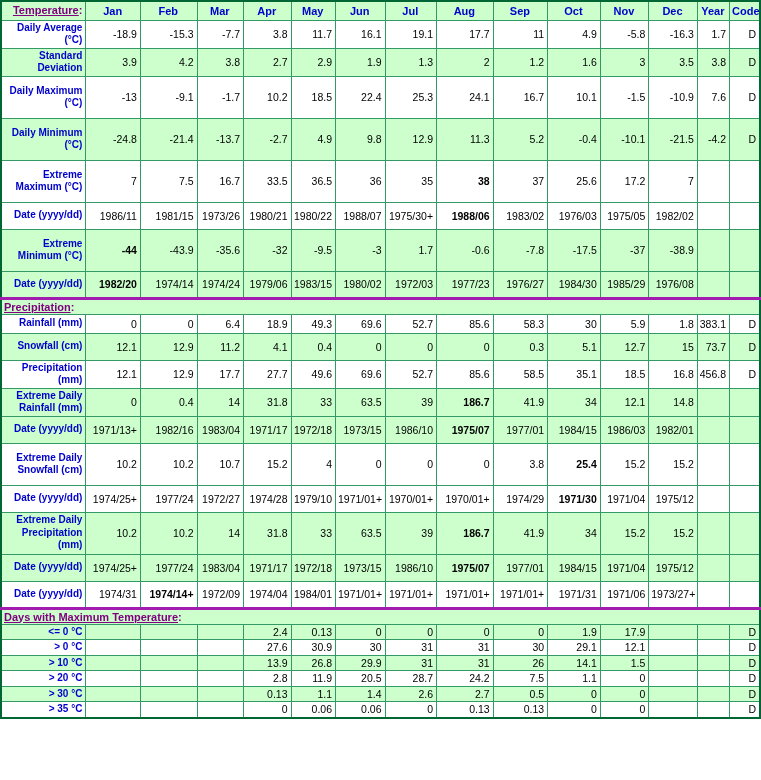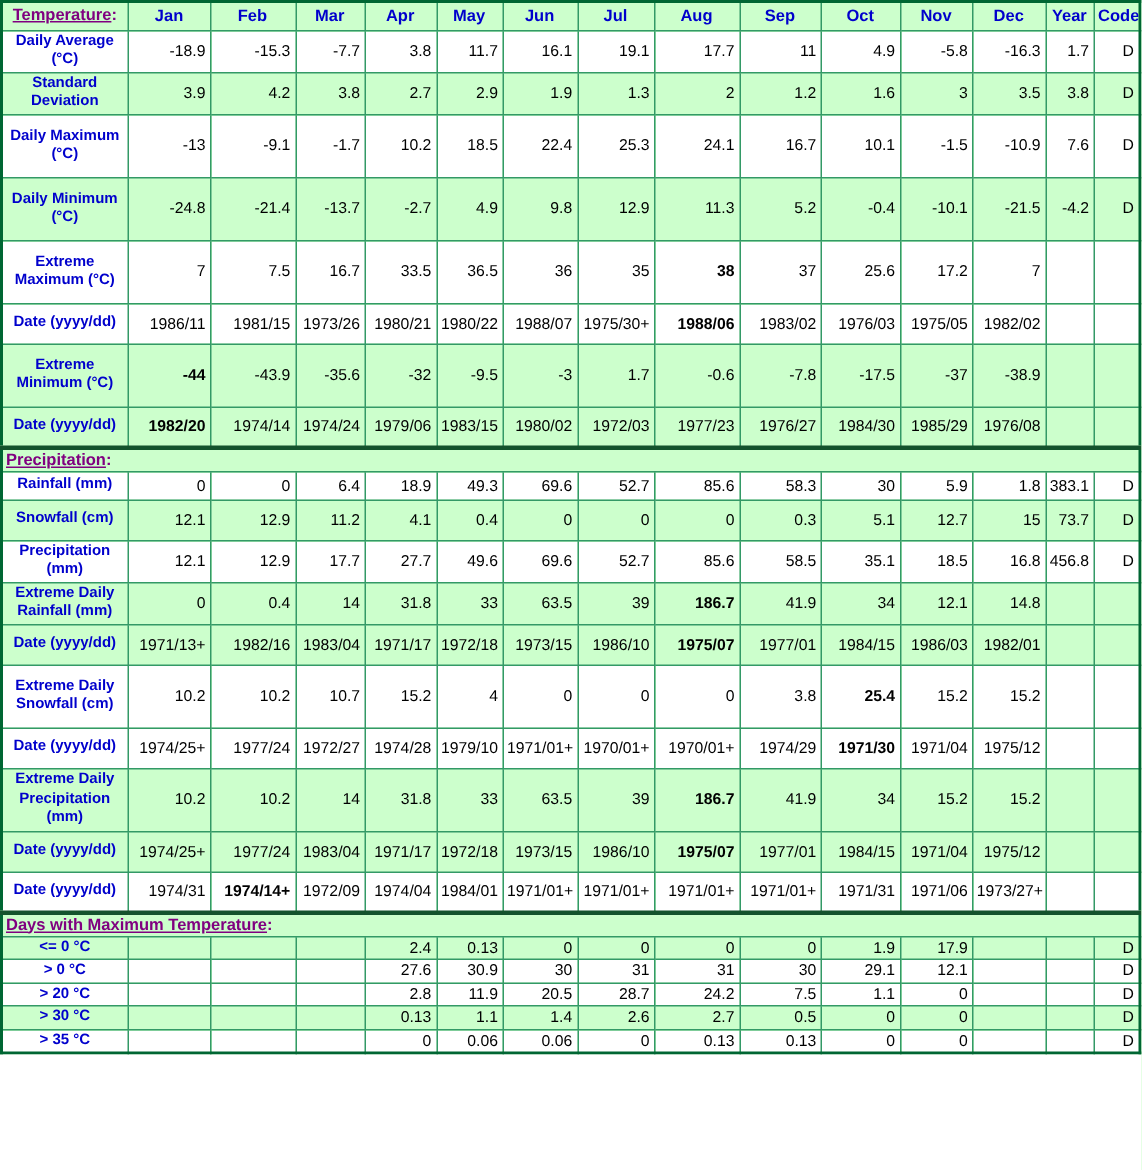--- a/index.html
+++ b/index.html
@@ -19,41 +19,41 @@
     text-align:right;
     vertical-align:middle;
     overflow:hidden;
     white-space:normal;
   }
   td.val{white-space:nowrap;}
   td.val.b{font-weight:bold;}
   tr.w td{background:#FFFFFF;}
   tr.g td{background:#CCFFCC;}
   td.lbl{
-    text-align:center;
+    text-align:right;
     color:#0000CC;
     font-weight:bold;
     font-size:10px;
     line-height:1.25;
     background:#CCFFCC;
     margin-left:47px;
   }
   tr.w td.lbl{background:#FFFFFF;}
   td.mh{
     text-align:center;
     color:#0000CC;
     font-weight:bold;
     font-size:11px;
     background:#CCFFCC;
   }
   tr.hd td{background:#CCFFCC;}
   tr.sec td{
     background:#CCFFCC;
     text-align:left;
-    border-top:3px solid #14532d;
+    border-top:3px solid #a21caf;
   }
   .sectitle{
     color:#800080;
     font-weight:bold;
     font-size:11px;
     text-decoration:underline;
     cursor:pointer;
   }
   .seccolon{
     color:#800080;
@@ -445,20 +445,37 @@
         <td class="val">30</td>
         <td class="val">31</td>
         <td class="val">31</td>
         <td class="val">30</td>
         <td class="val">29.1</td>
         <td class="val">12.1</td>
         <td class="val"></td>
         <td class="val"></td>
         <td class="val">D</td>
       </tr>
+      <tr class="g hs">
+        <td class="lbl">&gt; 10 °C</td>
+        <td class="val"></td>
+        <td class="val"></td>
+        <td class="val"></td>
+        <td class="val">13.9</td>
+        <td class="val">26.8</td>
+        <td class="val">29.9</td>
+        <td class="val">31</td>
+        <td class="val">31</td>
+        <td class="val">26</td>
+        <td class="val">14.1</td>
+        <td class="val">1.5</td>
+        <td class="val"></td>
+        <td class="val"></td>
+        <td class="val">D</td>
+      </tr>
       <tr class="w hs">
         <td class="lbl">&gt; 20 °C</td>
         <td class="val"></td>
         <td class="val"></td>
         <td class="val"></td>
         <td class="val">2.8</td>
         <td class="val">11.9</td>
         <td class="val">20.5</td>
         <td class="val">28.7</td>
         <td class="val">24.2</td>

